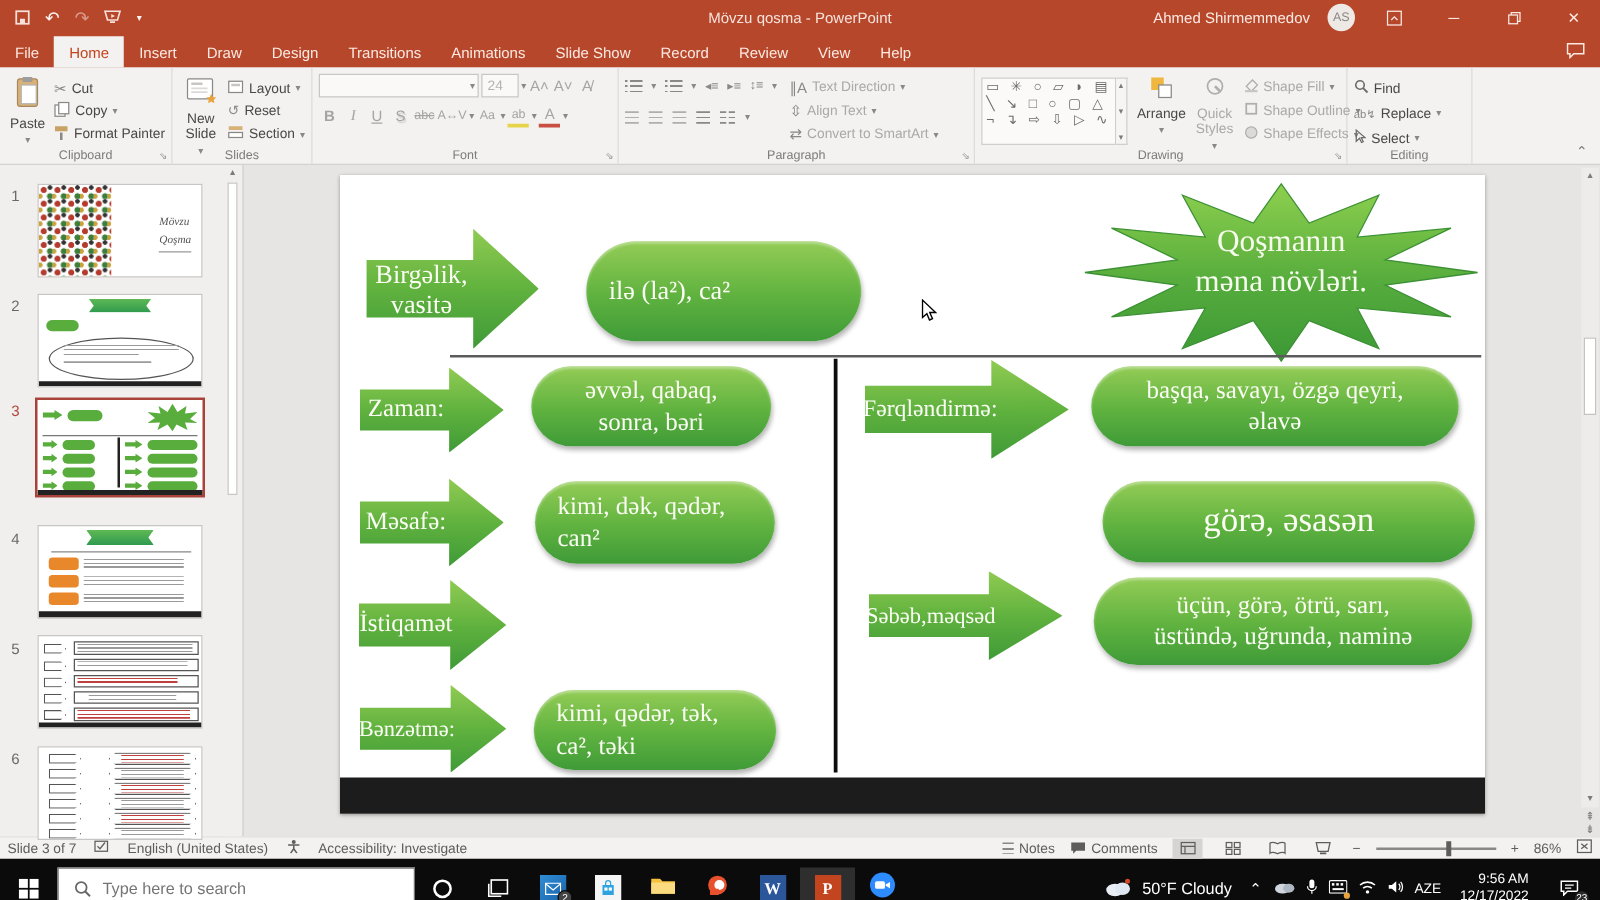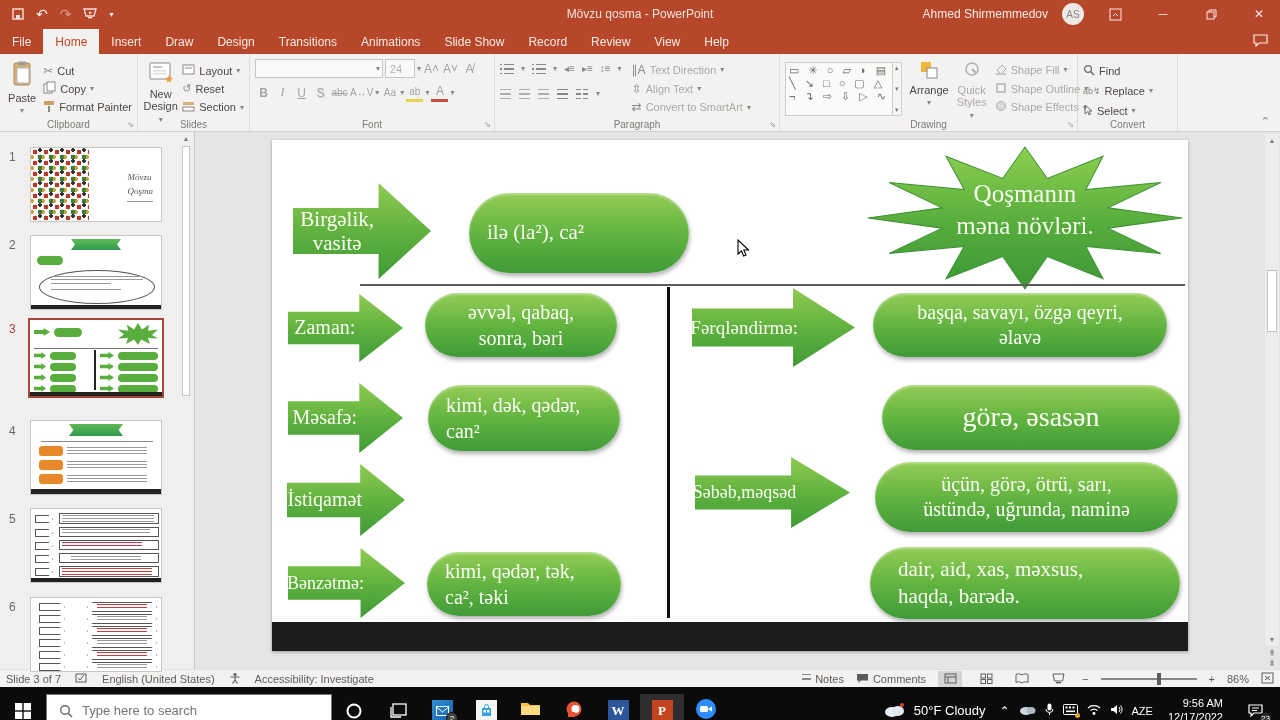--- a/index.html
+++ b/index.html
@@ -210,21 +210,21 @@
 
     <div class="rgroup" style="width:112px;display:flex;gap:4px;">
       <div class="bigbtn">
         <span><svg width="24" height="22">
               <rect x="1" y="2" width="20" height="16" rx="1" fill="#fff" stroke="#8a8886"></rect>
               <rect x="4" y="5" width="9" height="2" fill="#c8c6c4"></rect>
               <rect x="4" y="9" width="13" height="1.4" fill="#dcdad8"></rect>
               <rect x="4" y="12" width="13" height="1.4" fill="#dcdad8"></rect>
               <path d="M20 14 l1.2 2.6 2.8.3-2 1.9.5 2.8-2.5-1.4-2.5 1.4.5-2.8-2-1.9 2.8-.3z" fill="#e8a33d"></path>
             </svg></span>
-        <span style="white-space:pre-line;">New Design</span>
+        <span style="white-space:pre-line;">New Slide</span>
         <span class="caret">▾</span>
       </div>
       <div style="display:flex;flex-direction:column;gap:1px;padding-top:3px;">
         <div class="smallrow">
             <span><svg width="13" height="11">
                 <rect x="1" y="1" width="11" height="9" fill="#fff" stroke="#8a8886"></rect>
                 <rect x="3" y="3" width="7" height="2" fill="#c8c6c4"></rect>
               </svg></span>
             <span>Layout</span>
             <span class="caret">▾</span>
@@ -396,21 +396,21 @@
             <span class="caret">▾</span>
           </div>
         <div class="smallrow">
             <span><svg width="10" height="12">
                 <path d="M2 1 L2 10 L4.6 7.6 L6.2 11 L7.6 10.3 L6 7 L9 7 Z" fill="none" stroke="#6d6b69"></path>
               </svg></span>
             <span>Select</span>
             <span class="caret">▾</span>
           </div>
       </div>
-      <span class="glabel">Convert</span>
+      <span class="glabel">Editing</span>
     </div>
 
     <span class="collapse">⌃</span>
   </div>
 
   <div class="workspace">
 
     <div class="thumbs">
       <span class="thumbnum" style="top:18px;">1</span>
       <div class="thumbbox" style="top:15px;">
@@ -585,22 +585,20 @@
 əlavə</span></div>
 
         <div class="gpill ctr" style="left:610px;top:245px;width:298px;height:65px;font-size:28px;"><span>görə, əsasən</span></div>
 
         <div class="garrow" style="left:423px;top:317px;width:155px;height:71px;">
             <span class="albl" style="font-size:18px;">Səbəb,məqsəd</span>
           </div>
         <div class="gpill ctr" style="left:603px;top:322px;width:303px;height:70px;font-size:20px;line-height:1.25;"><span>üçün, görə, ötrü, sarı,
 üstündə, uğrunda, naminə</span></div>
 
-        <div class="gpill lft" style="left:598px;top:407px;width:310px;height:72px;font-size:21px;padding-left:28px;"><span>dair, aid, xas, məxsus,
-haqda, barədə.</span></div>
 
         <div class="blackbar"></div>
       </div>
 
       <div class="cursor"><svg width="13" height="19">
             <path d="M1 1 L1 15 L4.5 12 L6.6 17 L9 16 L6.8 11 L11.5 11 Z" fill="#fff" stroke="#000" stroke-width="1.1"></path>
           </svg></div>
 
       <div class="vscroll">
         <span class="arr">▲</span>

